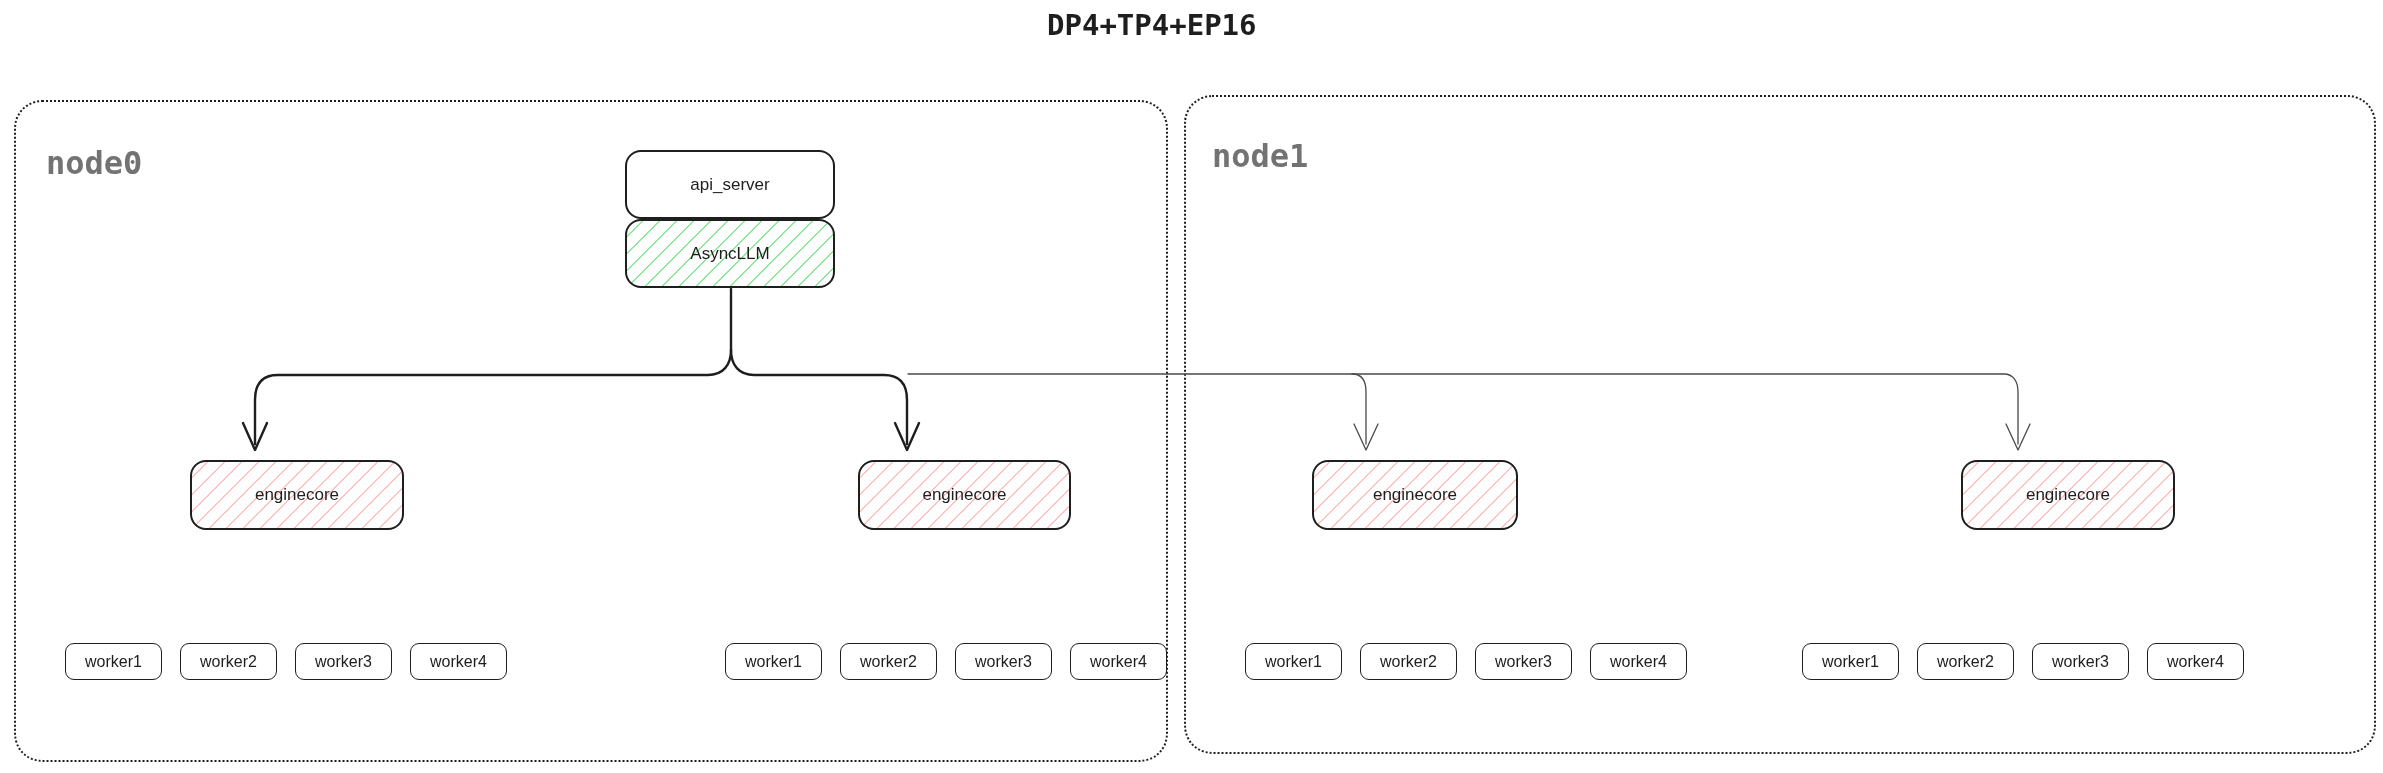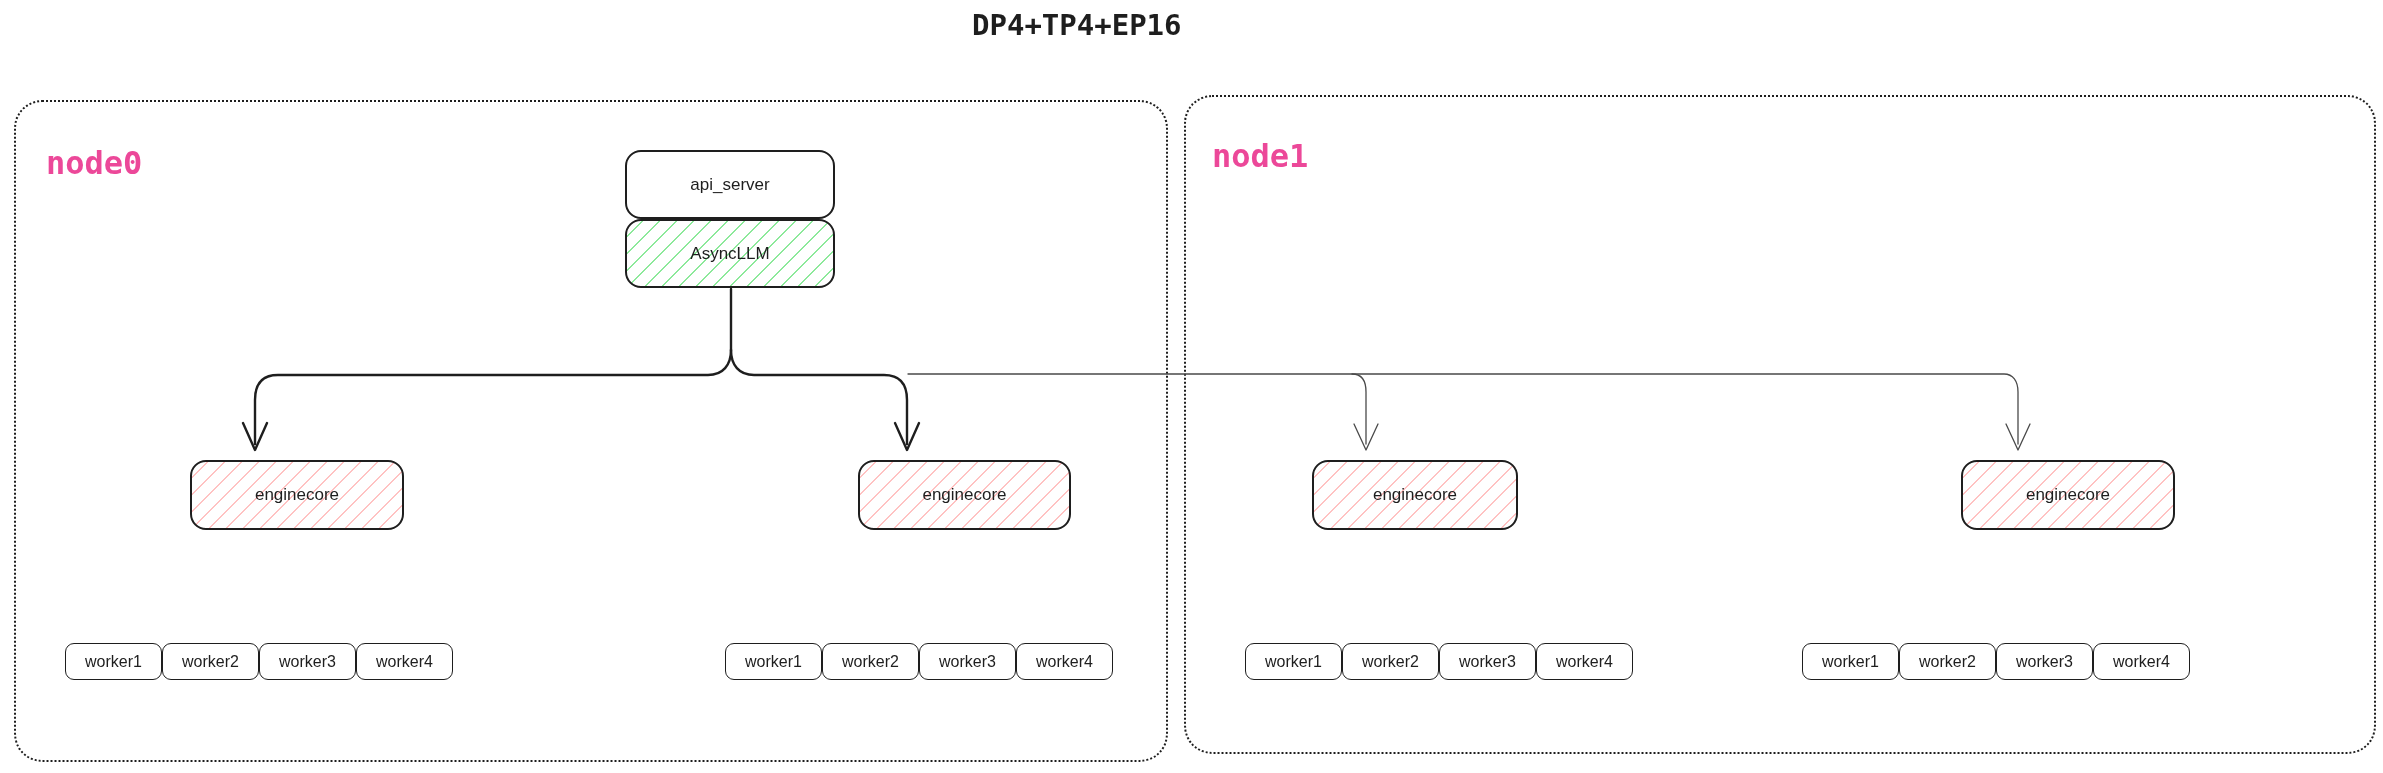--- a/index.html
+++ b/index.html
@@ -5,37 +5,37 @@
   html,body{margin:0;padding:0;background:#ffffff;}
   .canvas{
     position:relative;
     width:2383px;height:773px;
     background:#ffffff;
     font-family:"Liberation Sans", sans-serif;
     color:#1e1e1e;
     overflow:hidden;
   }
   .diagram-title{
-    position:absolute;left:972px;top:8px;
+    position:absolute;left:1047px;top:8px;
     font-family:"DejaVu Sans Mono", monospace;
     font-weight:bold;font-size:29px;color:#1e1e1e;
     white-space:nowrap;
   }
   .node-box{
     position:absolute;
     border:2.5px dotted #1e1e1e;
     border-radius:28px;
     background:transparent;
   }
   .node0{left:14px;top:100px;width:1150px;height:658px;}
   .node1{left:1184px;top:95px;width:1188px;height:655px;}
   .node-label{
     position:absolute;
     font-family:"DejaVu Sans Mono", monospace;
-    font-weight:bold;font-size:32px;color:#ec4899;
+    font-weight:bold;font-size:32px;color:#737373;
     white-space:nowrap;
   }
   .node0 .node-label{left:30px;top:42px;}
   .node1 .node-label{left:26px;top:40px;}
   .shape{
     position:absolute;
     border:2px solid #1e1e1e;
     border-radius:16px;
     display:flex;align-items:center;justify-content:center;
     font-size:17px;color:#1e1e1e;
@@ -53,21 +53,21 @@
     margin-left:44px;
   }
   .api-server{left:625px;top:150px;width:210px;height:69px;}
   .async-llm{left:625px;top:219px;width:210px;height:69px;}
   .ec1{left:146px;top:460px;width:214px;height:70px;}
   .ec2{left:814px;top:460px;width:213px;height:70px;}
   .ec3{left:1268px;top:460px;width:206px;height:70px;}
   .ec4{left:1917px;top:460px;width:214px;height:70px;}
   .worker-row{
     position:absolute;
-    display:flex;padding-left:29px;
+    display:flex;gap:18px;padding-left:29px;
   }
   .wg1{left:36px;top:643px;}
   .wg2{left:696px;top:643px;}
   .wg3{left:1216px;top:643px;}
   .wg4{left:1773px;top:643px;}
   .worker{
     width:97px;height:37px;
     border:1.8px solid #1e1e1e;
     border-radius:9px;
     background:#ffffff;

